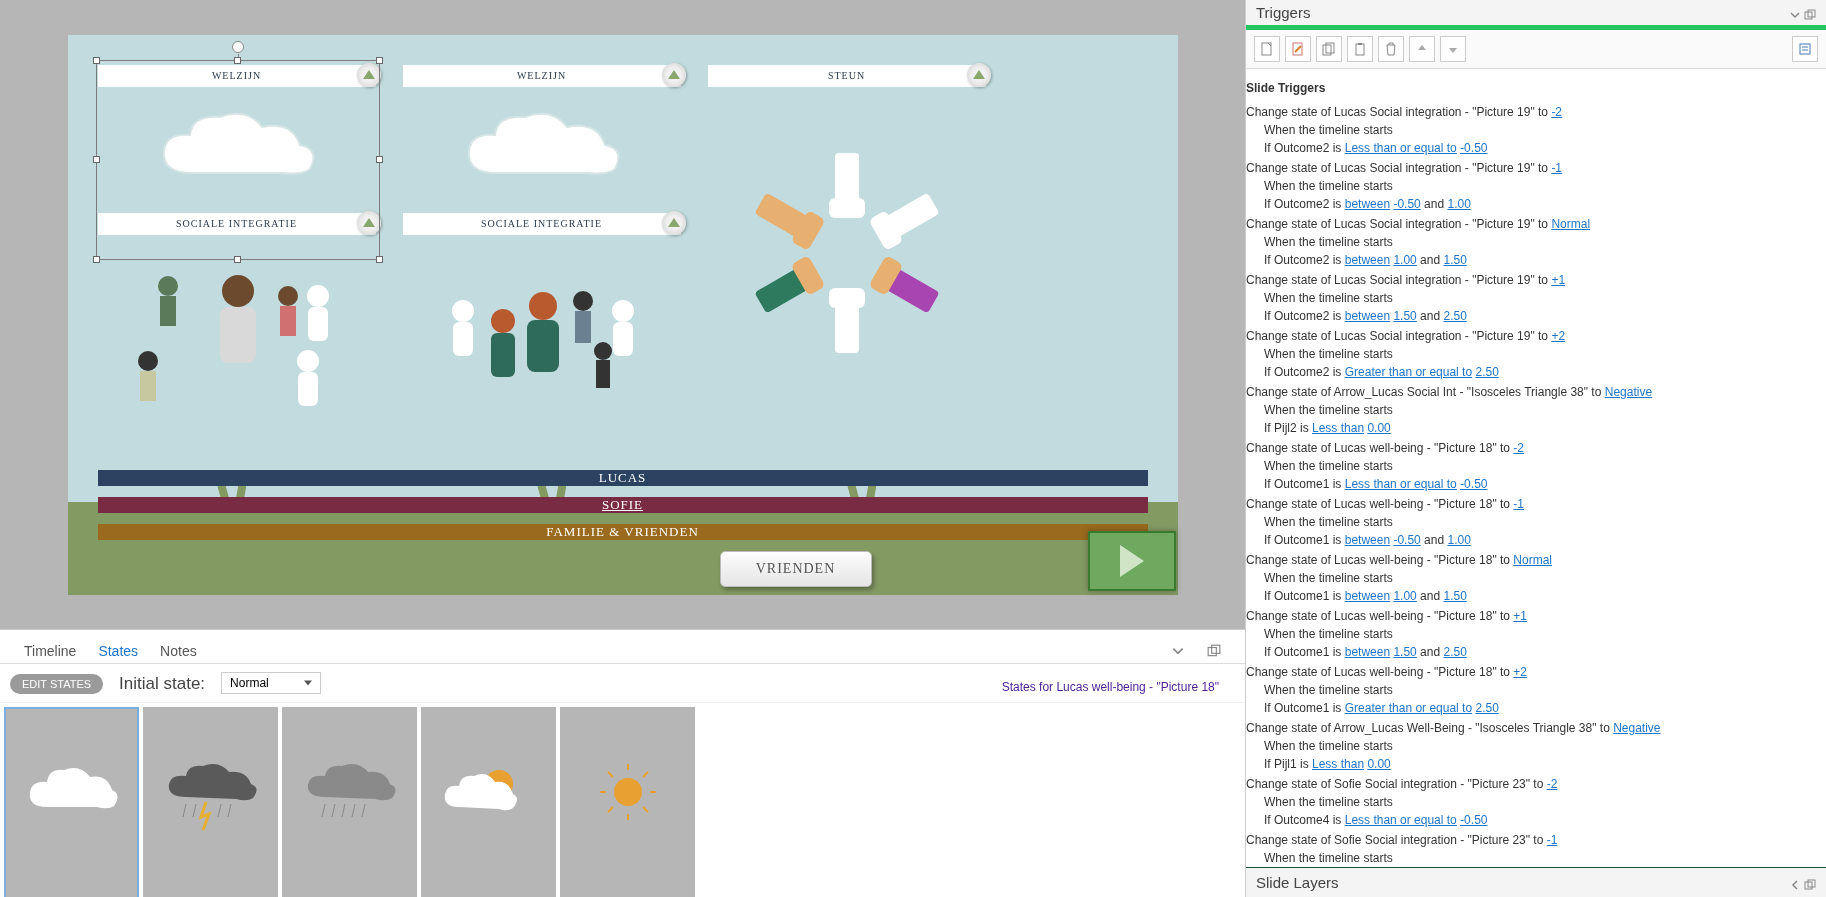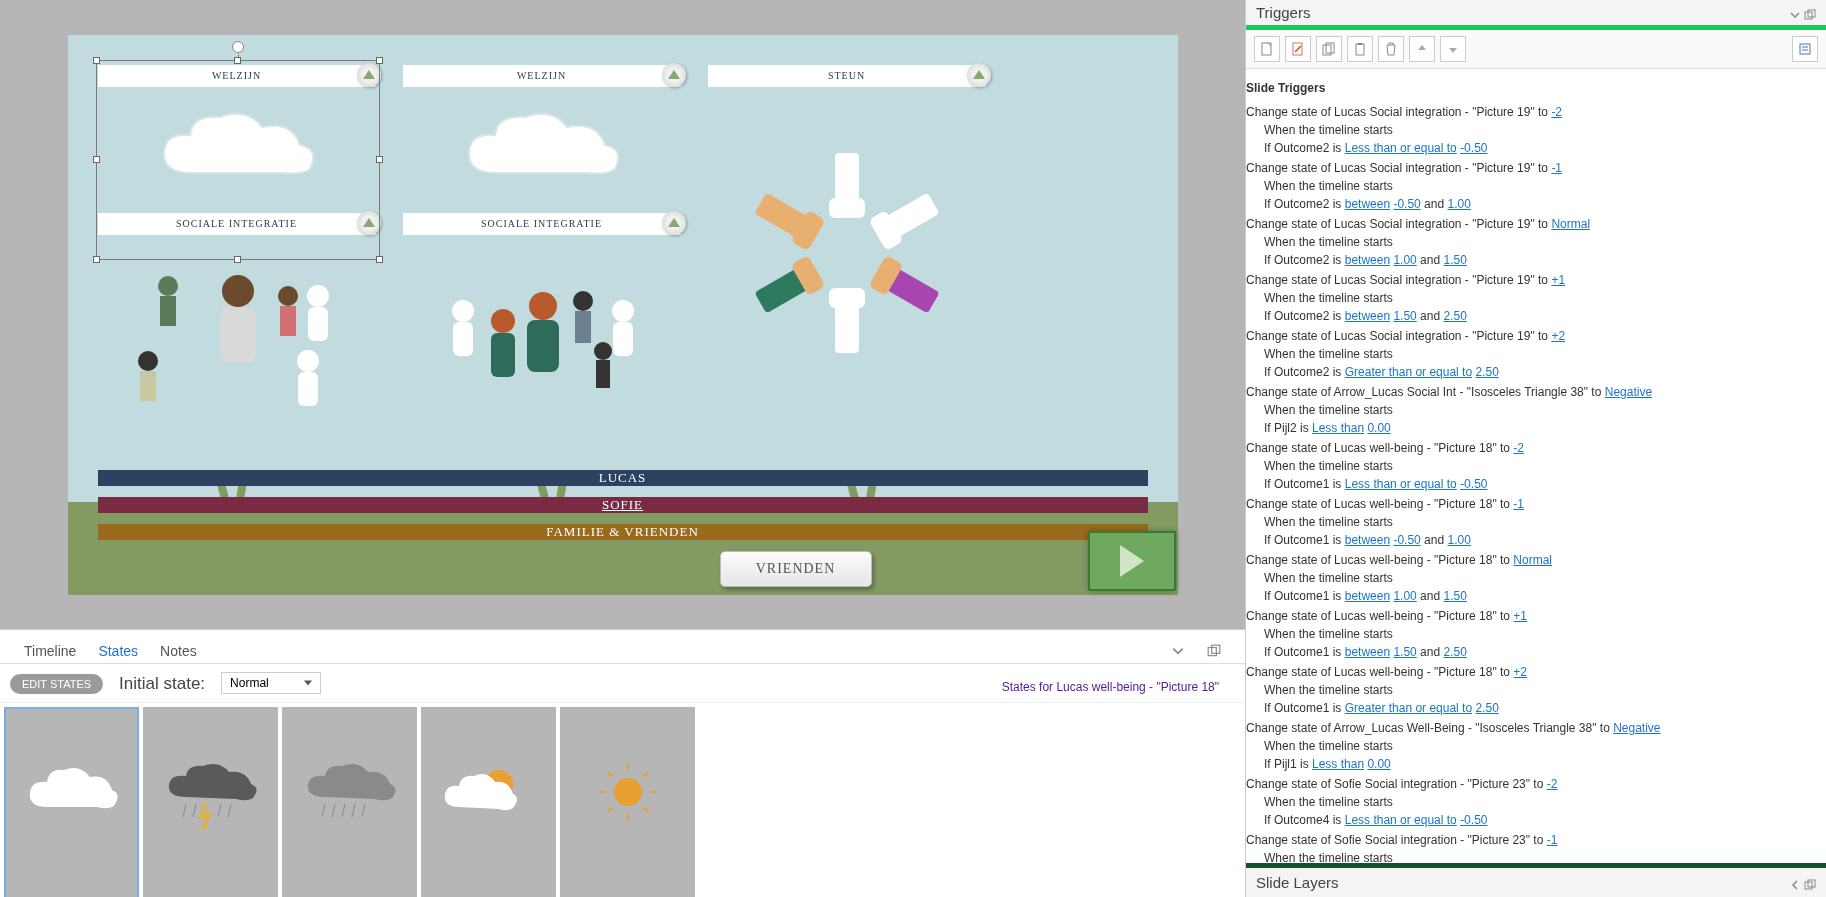--- a/index.html
+++ b/index.html
@@ -215,21 +215,21 @@
 .triggers-body h4 { font-size: 12px; margin: 4px 0 6px; font-weight: 600; }
 .trig { margin-bottom: 2px; }
 .trig .l1 { padding-left: 0; }
 .trig .l2 { padding-left: 18px; color: #333; }
 .trig .l3 { padding-left: 18px; color: #333; }
 .lk { color: #1e74c6; text-decoration: underline; cursor: pointer; }
 .slide-layers-header {
   display: flex; align-items: center;
   padding: 6px 10px;
   font-size: 15px; color: #444;
-  border-top: 5px solid #14532d;
+  border-top: 1px solid #14532d;
   background: #f4f4f4;
 }
 .slide-layers-header .spacer { flex: 1; }
 .mini-icon { width:12px; height:12px; display:inline-block; color:#888; margin-left:3px; }
 </style>
 </head>
 <body>
 
 <div class="main-area">
   <div class="slide">

